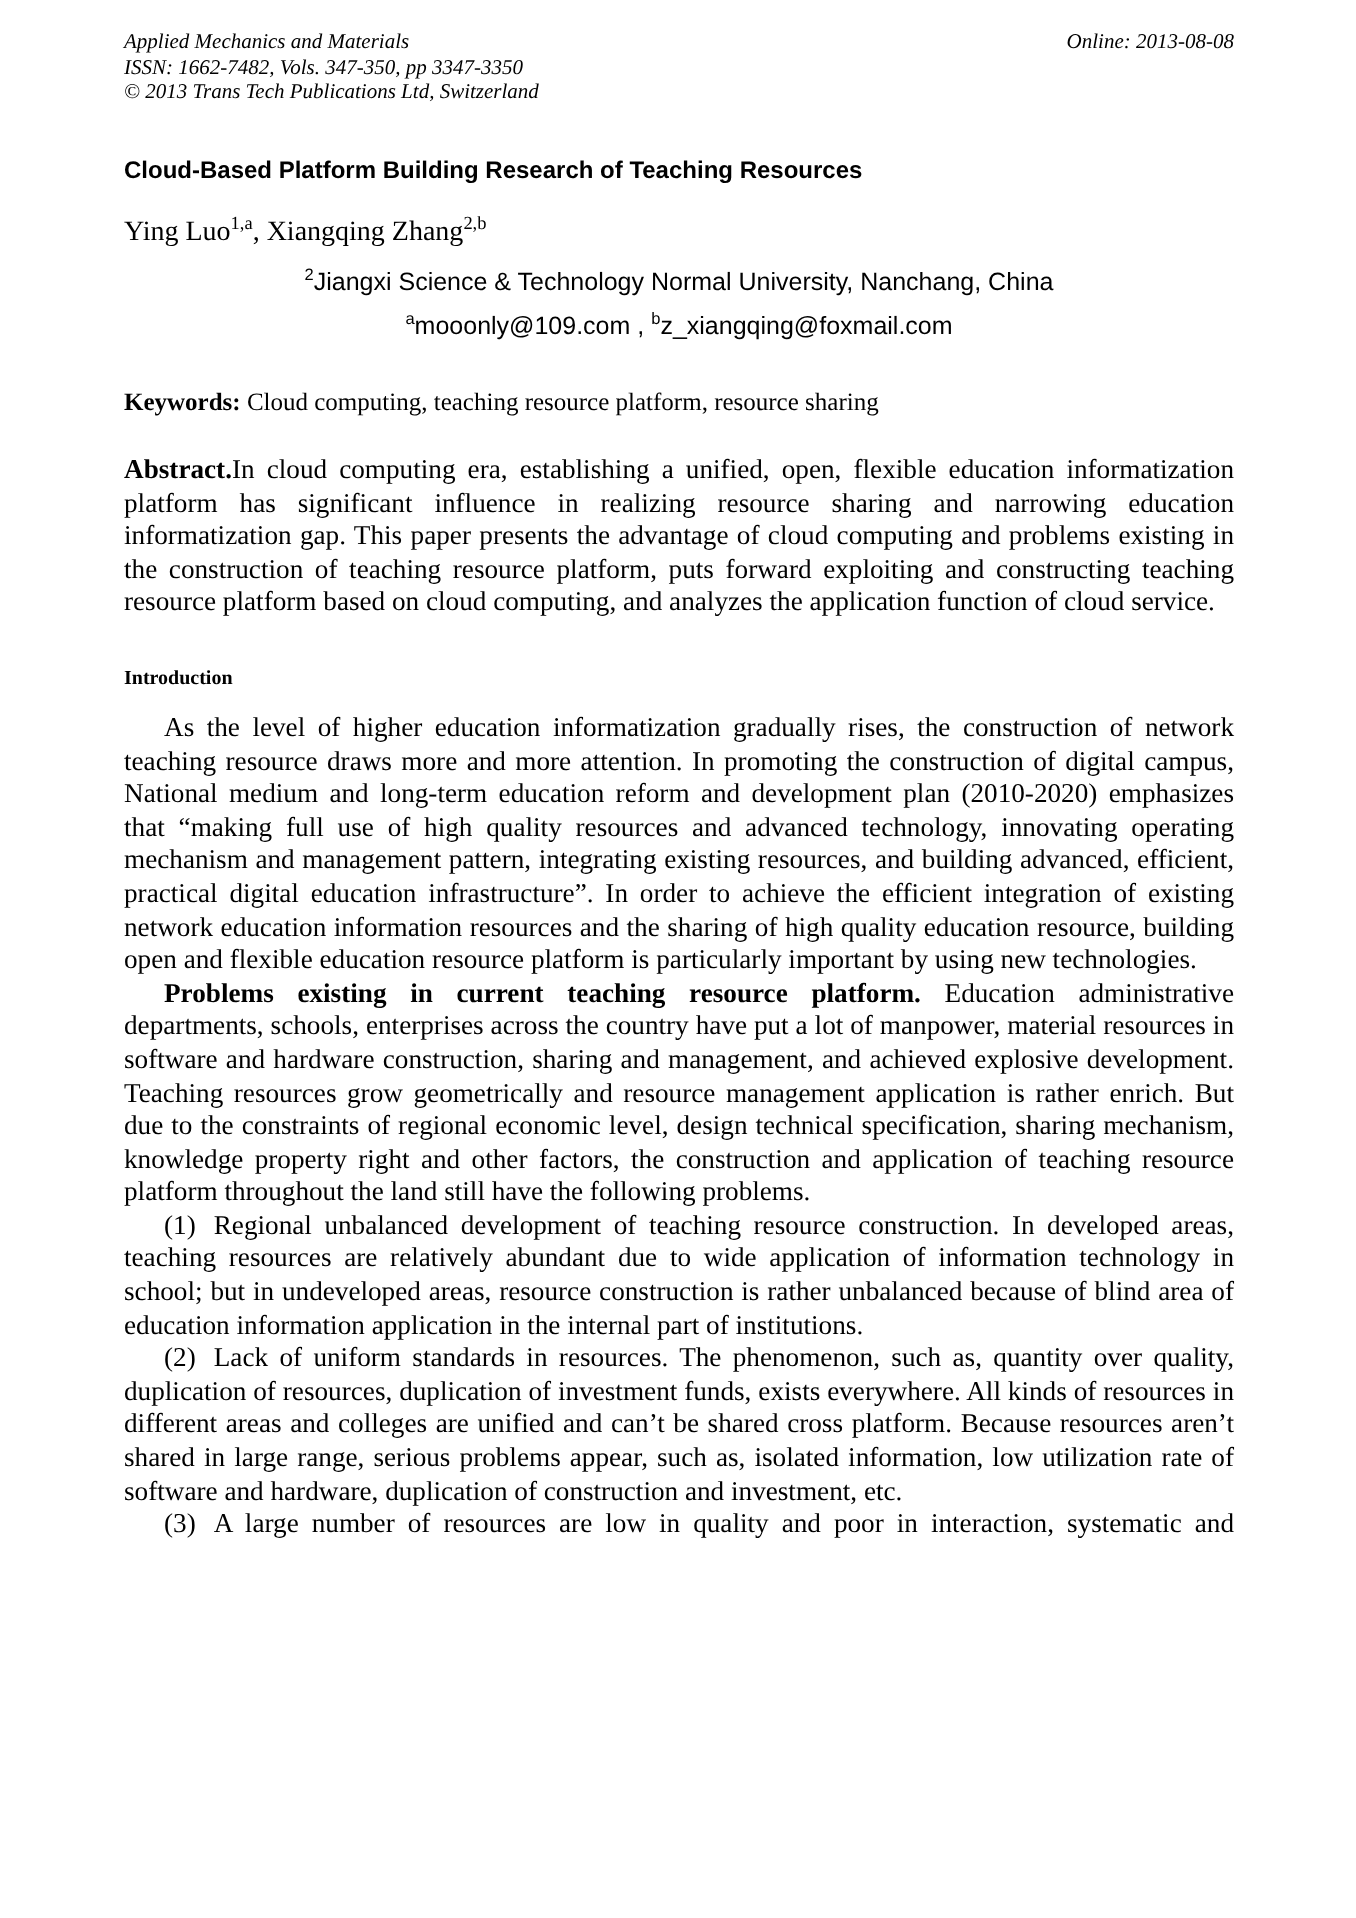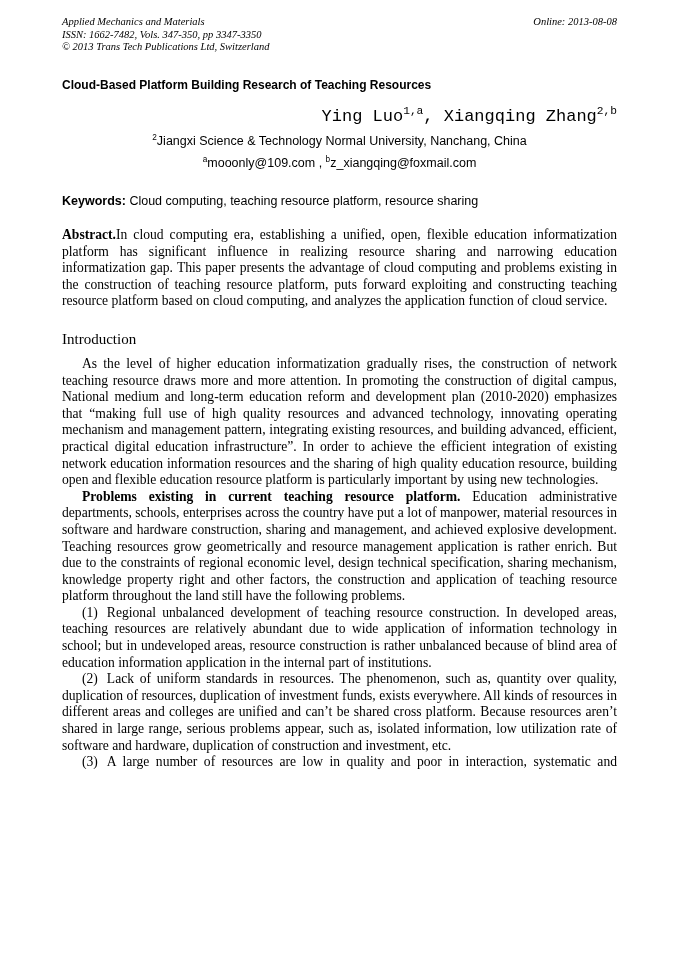--- a/index.html
+++ b/index.html
@@ -30,24 +30,24 @@
   
   h1.title {
     font-family: "Liberation Sans", sans-serif;
     font-weight: bold;
     font-size: 12px;
     line-height: 20px;
     text-align: left;
     margin: 21px 0 12px 0;
   }
   p.authors {
-    font-family: Liberation Mono, monospace;
-    font-size: 17px;
+    font-family: Liberation Serif, serif;
+    font-size: 14px;
     line-height: 20px;
-    text-align: right;
+    text-align: left;
     margin: 5px 0 0 0;
   }
   p.affiliation {
     font-family: "Liberation Sans", sans-serif;
     font-size: 12.5px;
     line-height: 15.5px;
     text-align: center;
     margin: 7px 0 0 0;
   }
   p.emails {
@@ -58,40 +58,40 @@
     margin: 7px 0 0 0;
   }
   .sup {
     font-size: 0.66em;
     vertical-align: super;
     line-height: 0;
   }
 
   
   p.keywords {
-    font-family: Liberation Sans, sans-serif;
+    font-family: Liberation Serif, serif;
     font-size: 12.5px;
     line-height: 15.5px;
     text-align: left;
     margin: 22px 0 0 0;
   }
 
   
   .body-para {
     font-family: "Liberation Serif", serif;
     font-size: 13.6px;
     line-height: 16.6px;
     text-align: justify;
     margin: 0;
   }
   .abstract-para { margin-top: 18px; }
   h2.section-heading {
     font-family: "Liberation Serif", serif;
-    font-weight: normal;
-    font-size: 15px;
+    font-weight: bold;
+    font-size: 10px;
     line-height: 17px;
     margin: 21px 0 8px 0;
   }
   .indent { text-indent: 20px; }
   .b { font-weight: bold; }
   .item-num { padding-right: 9px; }
 </style>
 </head>
 <body>
 

